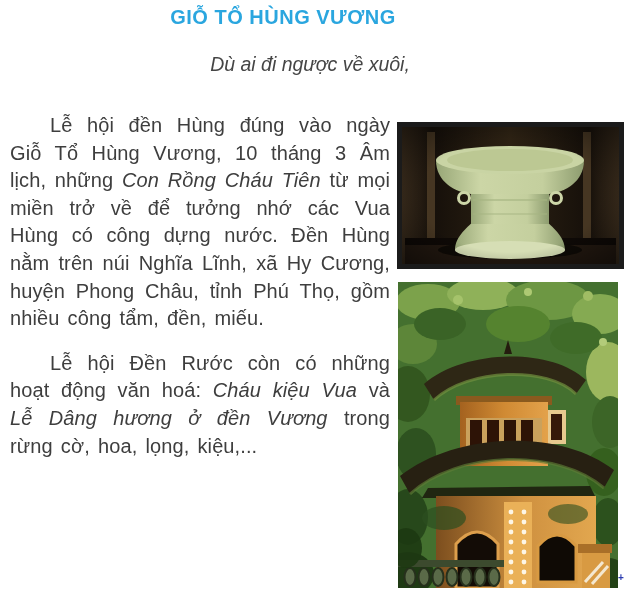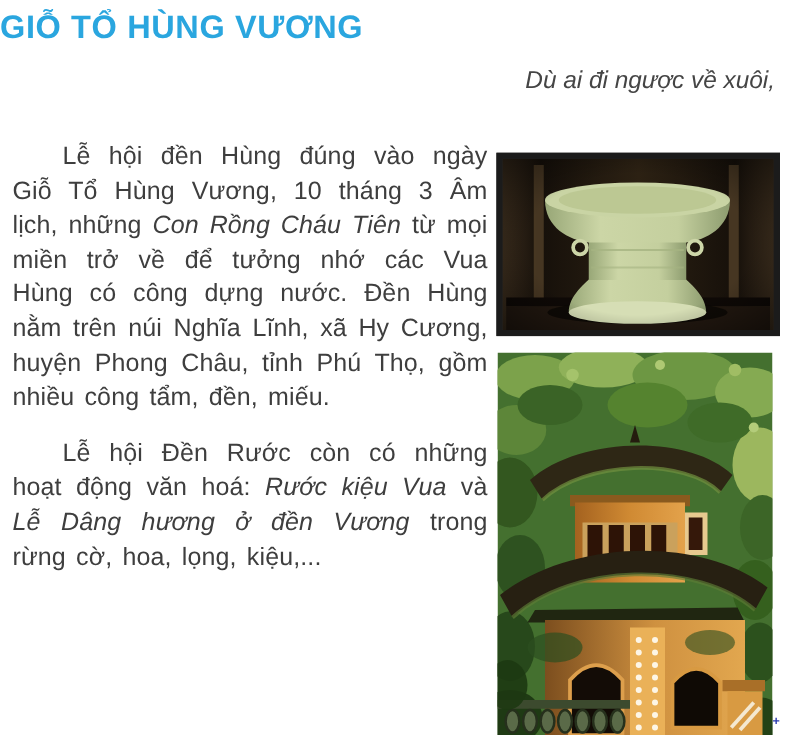--- a/index.html
+++ b/index.html
@@ -5,26 +5,26 @@
   :root { --accent:#2aa6df; --ink:#3e3e3e; }
   * { margin:0; padding:0; box-sizing:border-box; }
   html,body { background:#ffffff; }
   body {
     width:630px; height:595px; position:relative; overflow:hidden;
     font-family:"Liberation Sans","DejaVu Sans",sans-serif;
     color:var(--ink);
   }
   .page-title {
     position:absolute; left:0; top:6px; width:566px;
-    text-align:left; font-size:26px; font-weight:bold;
+    text-align:center; font-size:20px; font-weight:bold;
     letter-spacing:0.5px; color:var(--accent);
   }
   .verse {
     position:absolute; left:0; top:50px; width:620px;
-    text-align:right; font-style:italic; font-size:19.5px;
+    text-align:center; font-style:italic; font-size:19.5px;
     line-height:29px; color:#454545;
   }
   .article {
     position:absolute; left:10px; top:112px; width:380px;
     font-size:20px; line-height:27.6px; text-align:justify;
     letter-spacing:0.1px; word-spacing:2.5px; color:var(--ink);
   }
   .article p { text-indent:40px; margin-bottom:17px; }
   .article i { }
   figure.photo { position:absolute; }
@@ -40,21 +40,21 @@
 <body>
 
 <h1 class="page-title">GIỖ TỔ HÙNG VƯƠNG</h1>
 
 <div class="verse">
   <div>Dù ai đi ngược về xuôi,</div>
 </div>
 
 <div class="article">
   <p><span>Lễ hội đền Hùng đúng vào ngày Giỗ Tổ Hùng Vương, 10 tháng 3 Âm lịch, những </span><i>Con Rồng Cháu Tiên</i><span> từ mọi miền trở về để tưởng nhớ các Vua Hùng có công dựng nước. Đền Hùng nằm trên núi Nghĩa Lĩnh, xã Hy Cương, huyện Phong Châu, tỉnh Phú Thọ, gồm nhiều công tẩm, đền, miếu.</span></p>
-  <p><span>Lễ hội Đền Rước còn có những hoạt động văn hoá: </span><i>Rước kiệu Vua</i><span> và </span><i>Lễ Dâng hương ở đền Vương</i><span> trong rừng cờ, hoa, lọng, kiệu,...</span></p>
+  <p><span>Lễ hội Đền Rước còn có những hoạt động văn hoá: </span><i>Cháu kiệu Vua</i><span> và </span><i>Lễ Dâng hương ở đền Vương</i><span> trong rừng cờ, hoa, lọng, kiệu,...</span></p>
 </div>
 
 <figure class="photo photo-drum">
   <svg viewBox="0 0 227 147" preserveAspectRatio="none" xmlns="http://www.w3.org/2000/svg">
     <defs>
       <linearGradient id="dbg" x1="0" y1="0" x2="1" y2="0">
         <stop offset="0" stop-color="#3b2d1d"></stop>
           <stop offset="0.14" stop-color="#16100a"></stop>
         <stop offset="0.5" stop-color="#2c2113"></stop>
           <stop offset="0.86" stop-color="#16100a"></stop>

